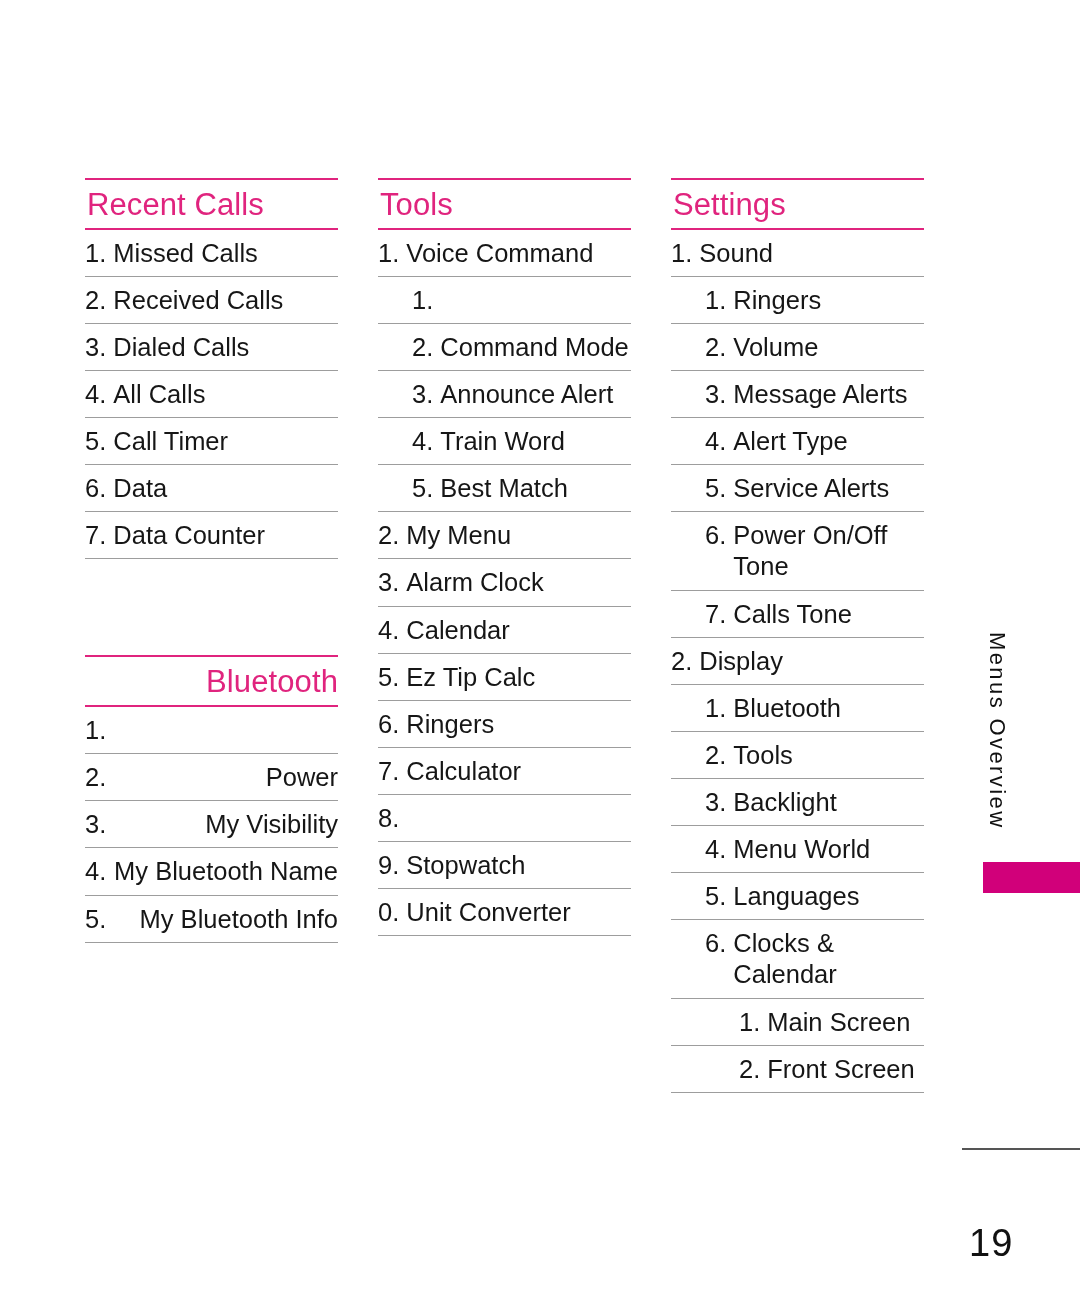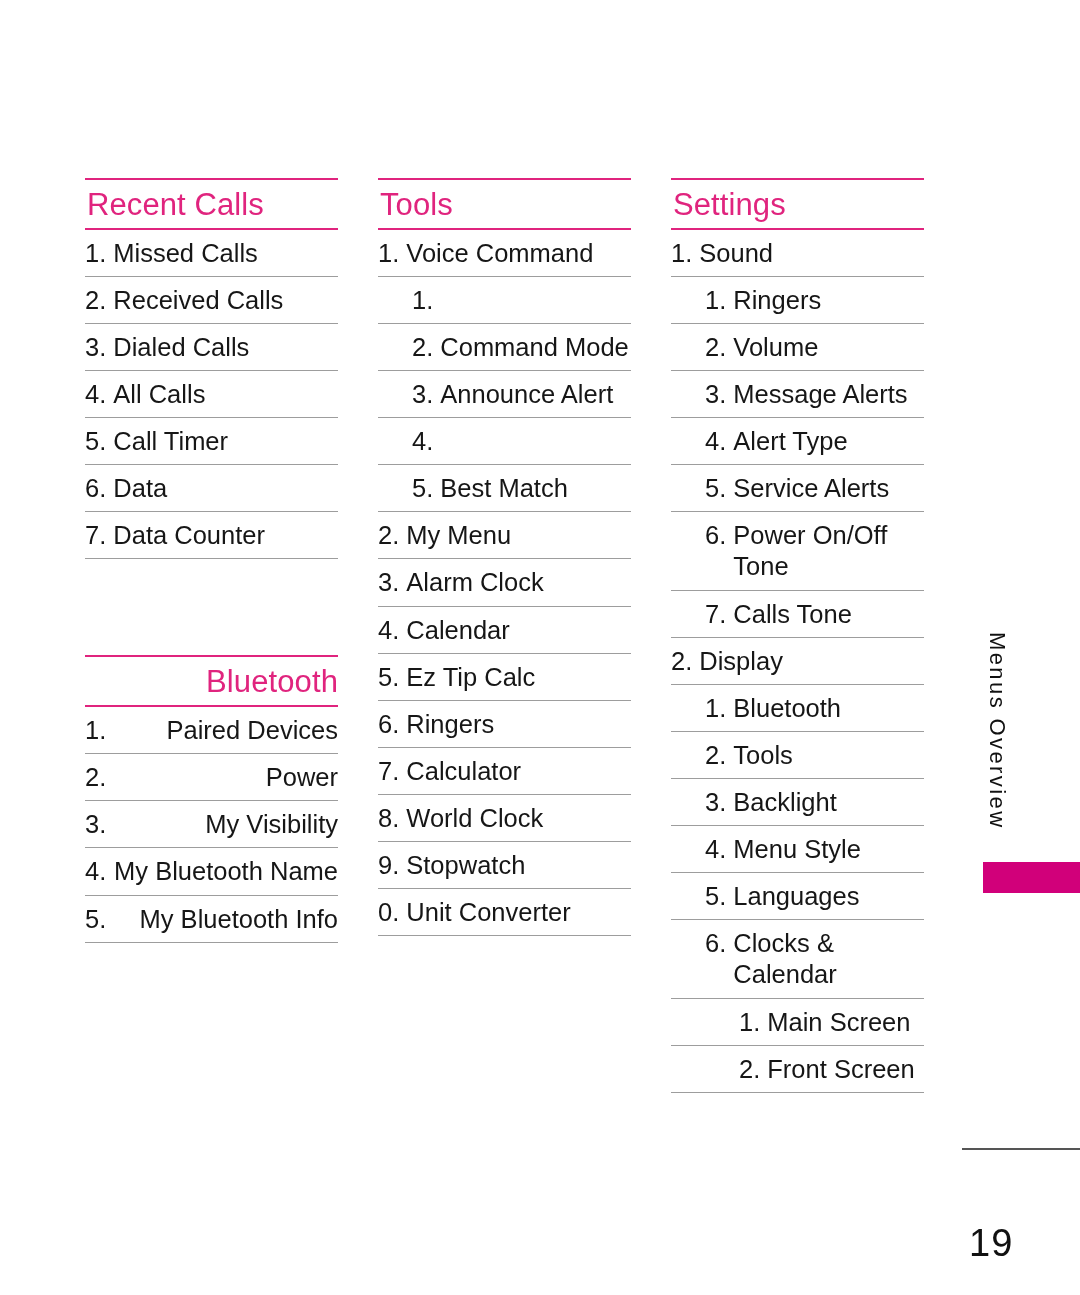--- a/index.html
+++ b/index.html
@@ -175,21 +175,20 @@
             </div>
           </div>
         </div>
         <div class="section spaced">
           <div class="section-rule-top"></div>
           <div class="section-title">Bluetooth</div>
           <div class="section-rule-bottom"></div>
           <div class="menu-list">
             <div class="menu-row lvl1">
               <span class="num">1.</span>
-              <span class="lbl">Paired Devices</span>
             </div>
             <div class="menu-row lvl1">
               <span class="num">2.</span>
               <span class="lbl">Power</span>
             </div>
             <div class="menu-row lvl1">
               <span class="num">3.</span>
               <span class="lbl">My Visibility</span>
             </div>
             <div class="menu-row lvl1">
@@ -219,20 +218,21 @@
             <div class="menu-row lvl2">
               <span class="num">2.</span>
               <span class="lbl">Command Mode</span>
             </div>
             <div class="menu-row lvl2">
               <span class="num">3.</span>
               <span class="lbl">Announce Alert</span>
             </div>
             <div class="menu-row lvl2">
               <span class="num">4.</span>
+              <span class="lbl">Train Word</span>
             </div>
             <div class="menu-row lvl2">
               <span class="num">5.</span>
               <span class="lbl">Best Match</span>
             </div>
             <div class="menu-row lvl1">
               <span class="num">2.</span>
               <span class="lbl">My Menu</span>
             </div>
             <div class="menu-row lvl1">
@@ -250,21 +250,20 @@
             <div class="menu-row lvl1">
               <span class="num">6.</span>
               <span class="lbl">Ringers</span>
             </div>
             <div class="menu-row lvl1">
               <span class="num">7.</span>
               <span class="lbl">Calculator</span>
             </div>
             <div class="menu-row lvl1">
               <span class="num">8.</span>
-              <span class="lbl">World Clock</span>
             </div>
             <div class="menu-row lvl1">
               <span class="num">9.</span>
               <span class="lbl">Stopwatch</span>
             </div>
             <div class="menu-row lvl1">
               <span class="num">0.</span>
               <span class="lbl">Unit Converter</span>
             </div>
           </div>
@@ -319,21 +318,21 @@
             <div class="menu-row lvl2">
               <span class="num">2.</span>
               <span class="lbl">Tools</span>
             </div>
             <div class="menu-row lvl2">
               <span class="num">3.</span>
               <span class="lbl">Backlight</span>
             </div>
             <div class="menu-row lvl2">
               <span class="num">4.</span>
-              <span class="lbl">Menu Style</span>
+              <span class="lbl">Menu World</span>
             </div>
             <div class="menu-row lvl2">
               <span class="num">5.</span>
               <span class="lbl">Languages</span>
             </div>
             <div class="menu-row lvl2">
               <span class="num">6.</span>
               <span class="lbl">Clocks &amp; Calendar</span>
             </div>
             <div class="menu-row lvl3">

